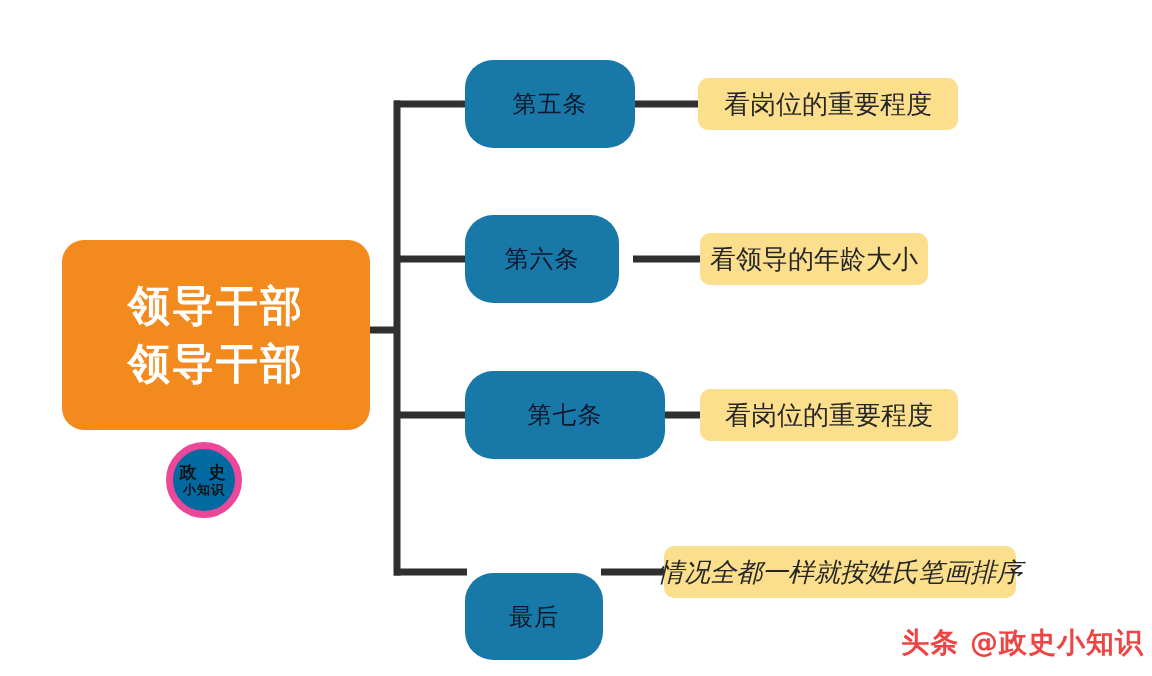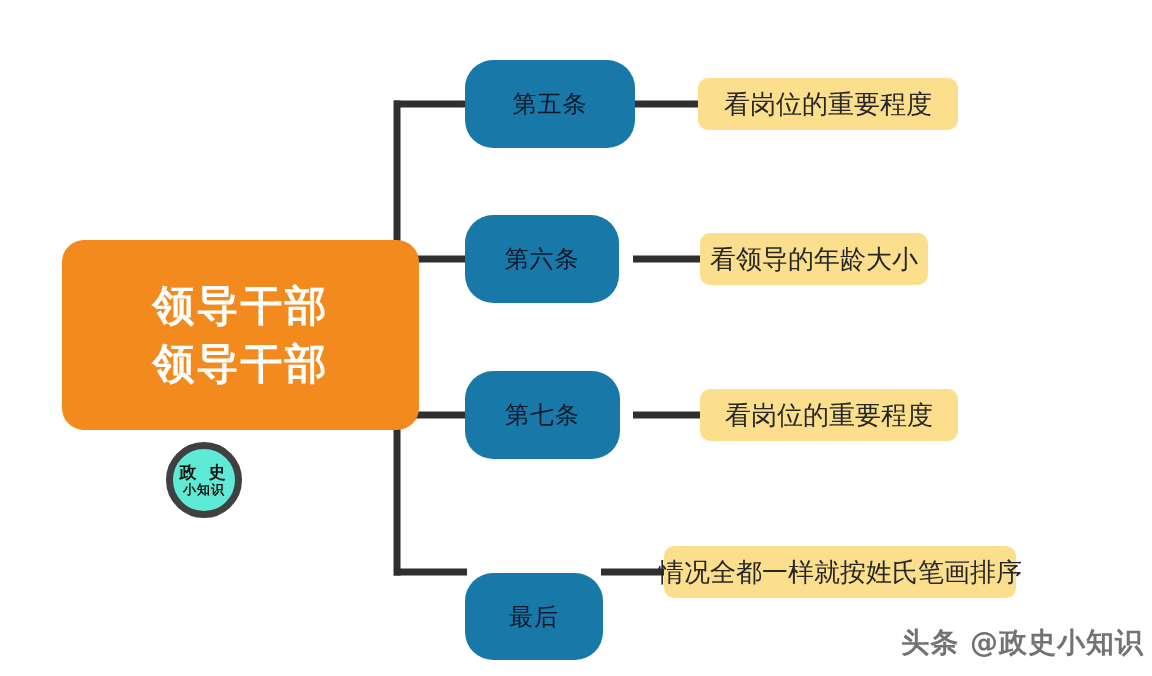--- a/index.html
+++ b/index.html
@@ -3,60 +3,60 @@
 <meta charset="utf-8">
 <style>
   html,body{margin:0;padding:0;background:#fff;}
   #stage{
     position:relative;width:1152px;height:676px;background:#fff;overflow:hidden;
     font-family:"DejaVu Sans","Liberation Sans",sans-serif;
   }
   #connectors{position:absolute;left:0;top:0;width:1152px;height:676px;}
 
   .root{
-    position:absolute;left:62px;top:240px;width:357px;height:190px;
+    position:absolute;left:62px;top:240px;width:308px;height:190px;
     background:#F28A1E;border-radius:22px;
     display:flex;flex-direction:column;align-items:center;justify-content:center;
     color:#fff;font-size:42px;font-weight:bold;line-height:1.38;letter-spacing:2px;
     text-align:center;
   }
 
   .blue{
     position:absolute;background:#1878A8;border-radius:28px;
     display:flex;align-items:center;justify-content:center;
     color:#0f172a;font-size:24px;font-weight:500;letter-spacing:1px;
   }
   .b0{left:465px;top:60px;width:170px;height:88px;}
   .b1{left:465px;top:215px;width:154px;height:88px;}
-  .b2{left:465px;top:371px;width:155px;height:88px;}
+  .b2{left:465px;top:371px;width:200px;height:88px;}
   .b3{left:465px;top:529px;width:138px;height:87px;margin-top:44px;}
 
   .yellow{
     position:absolute;background:#FBDF8C;border-radius:10px;
     display:flex;align-items:center;justify-content:center;
     color:#262626;font-size:26px;font-weight:400;white-space:nowrap;text-align:center;
   }
   .y0{left:698px;top:78px;width:260px;height:52px;}
   .y1{left:700px;top:233px;width:228px;height:52px;}
   .y2{left:700px;top:389px;width:258px;height:52px;}
-  .y3{left:664px;top:546px;width:352px;height:52px;}
+  .y3{left:664px;top:546px;width:352px;height:52px;font-style:italic;}
 
   .logo{
     position:absolute;left:166px;top:442px;width:76px;height:76px;
-    border:7px solid #404040;border-radius:50%;background:#5eead4;
+    border:7px solid #ec4899;border-radius:50%;background:#0369a1;
     box-sizing:border-box;
     display:flex;flex-direction:column;align-items:center;justify-content:center;
     color:#111;font-family:"DejaVu Serif","Liberation Serif",serif;
   }
   .logo-l1{font-size:17px;font-weight:bold;letter-spacing:3px;line-height:1.1;}
   .logo-l2{font-size:13px;font-weight:bold;letter-spacing:1px;line-height:1.2;}
 
   .watermark{
     position:absolute;right:8px;bottom:14px;
-    font-size:28px;font-weight:600;color:#737373;letter-spacing:1px;
+    font-size:28px;font-weight:600;color:#ef4444;letter-spacing:1px;
     text-shadow:2px 2px 1px rgba(255,255,255,0.95);
   }
 </style>
 </head>
 <body>
 
 <div id="stage">
 
   <svg id="connectors" viewBox="0 0 1152 676" xmlns="http://www.w3.org/2000/svg">
     <g stroke="#2F2F2F" stroke-width="7" fill="none">

